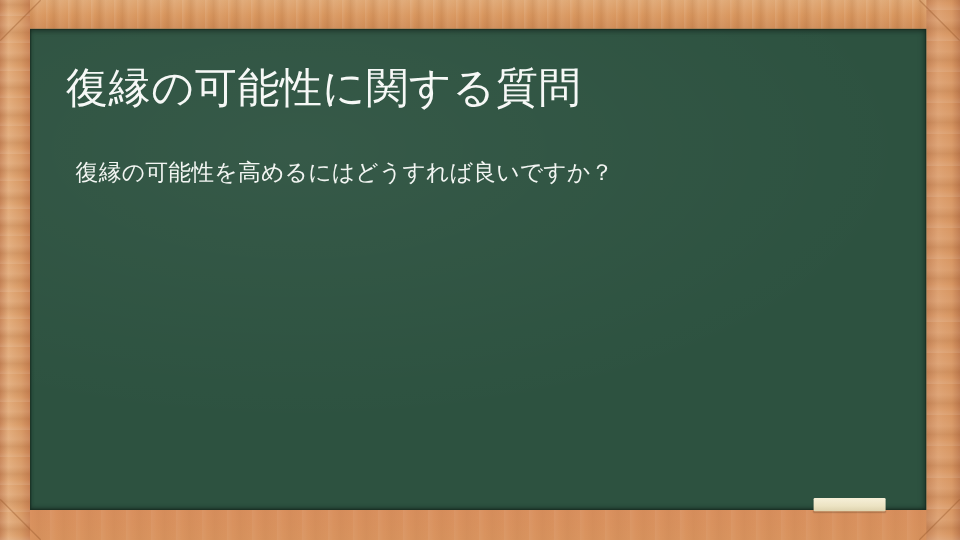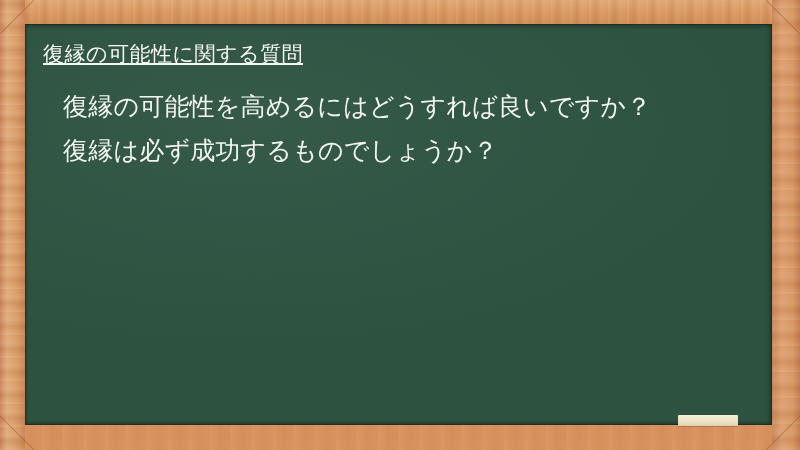--- a/index.html
+++ b/index.html
@@ -125,38 +125,37 @@
 
   
   .content {
     position: absolute;
     left: 0; top: 0;
     width: 747px;
     color: #f4f7f4;
   }
 
   .board-title {
-    margin: 4px;
+    margin: 16px;
     padding: 13px 0 0 14px;
-    font-size: 21px;
+    font-size: 35px;
     font-weight: 400;
     line-height: 1.25;
     letter-spacing: 0.5px;
     color: #f6f8f6;
     white-space: nowrap;
-    text-decoration: underline;
   }
 
   .question-list {
     list-style: none;
     margin: 0;
     padding: 18px 34px 0 38px;
   }
   .question-item {
-    font-size: 25px;
+    font-size: 19px;
     font-weight: 400;
     line-height: 1.42;
     letter-spacing: 0.2px;
     color: #f2f5f2;
     margin: 0 0 8px 0;
   }
 
   
   .chalk-stick {
     position: absolute;
@@ -186,20 +185,19 @@
   </div>
 
   <div class="board">
     <div class="board-inner-edge"></div>
 
     <div class="content">
       <h1 class="board-title">復縁の可能性に関する質問</h1>
 
       <ul class="question-list">
         <li class="question-item">復縁の可能性を高めるにはどうすれば良いですか？</li>
-        <li class="question-item">復縁は必ず成功するものでしょうか？</li>
       </ul>
     </div>
   </div>
 
   <div class="chalk-stick"></div>
 
 </div>
 
 </body></html>

